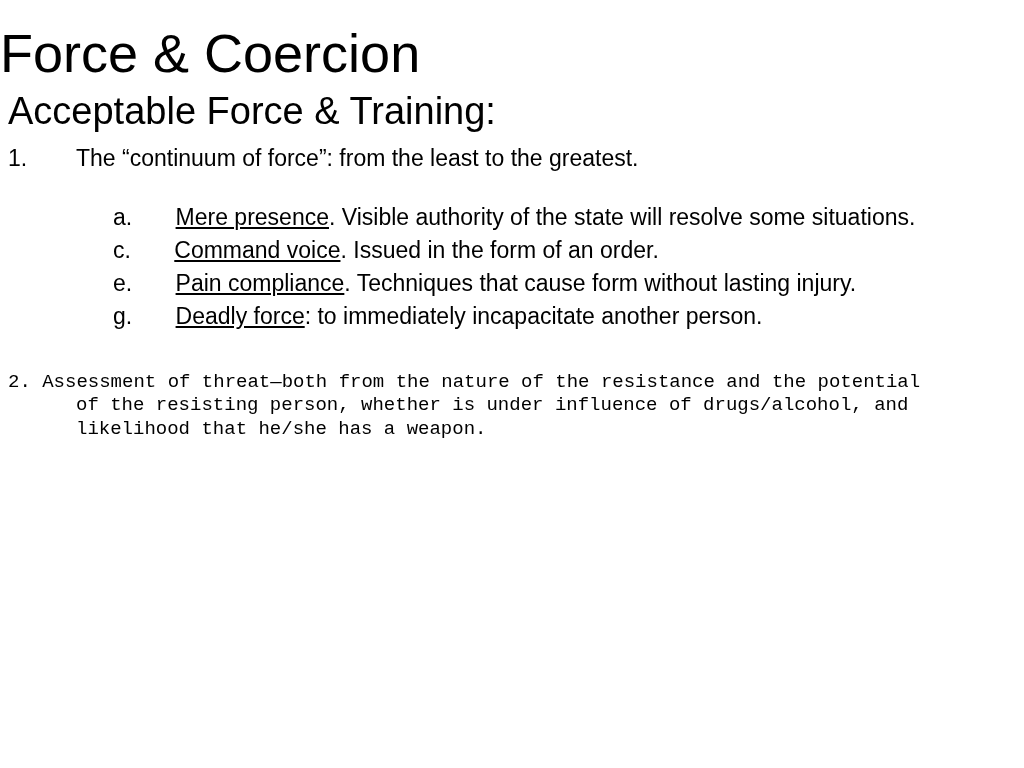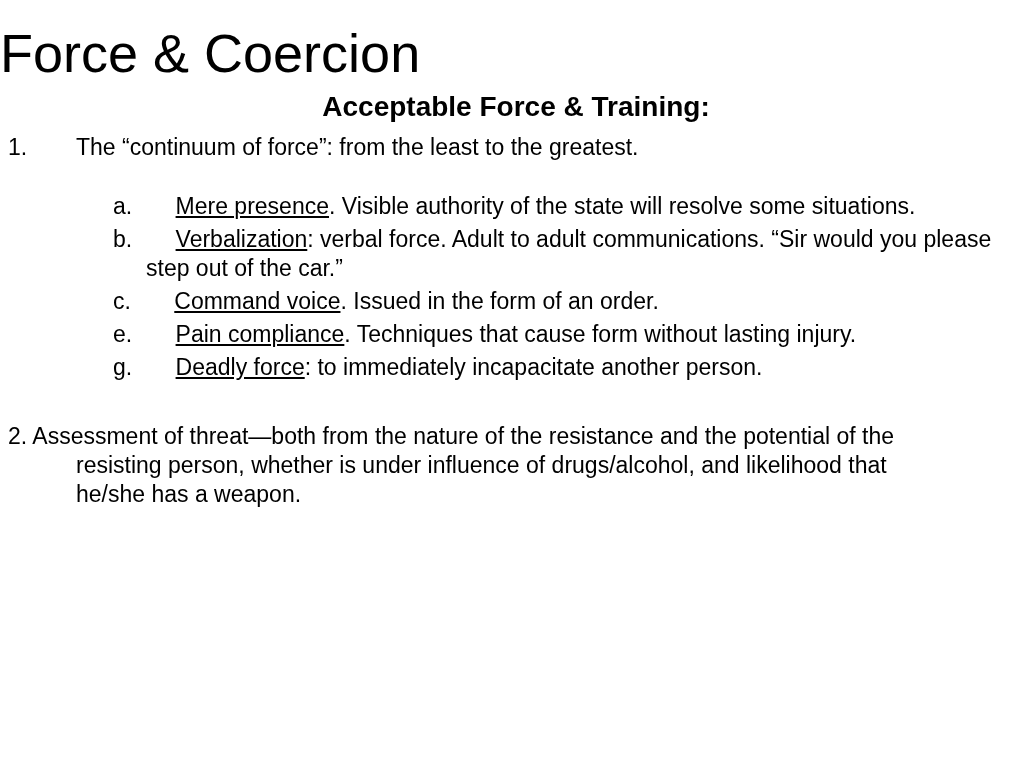--- a/index.html
+++ b/index.html
@@ -23,25 +23,24 @@
   }
   .slide-title {
     text-align: left;
     font-size: 54px;
     font-weight: normal;
     line-height: 1.0;
     margin: 26px 0 0 0;
     letter-spacing: 0px;
   }
   .subtitle {
-    font-size: 28px;
-    font-weight: bold;
+    font-size: 38px;
+    font-weight: normal;
     line-height: 1.05;
     margin: 12px 0 0 8px;
-    text-align: center;
   }
   .point {
     font-size: 23px;
     line-height: 1.25;
     margin: 12px 0 0 0;
     padding-left: 76px;
     position: relative;
   }
   .point .num {
     position: absolute;
@@ -57,26 +56,27 @@
     margin: 0 0 4px 0;
     padding-left: 146px;
     text-indent: -33px;
     padding-right: 14px;
   }
   .sub-item .lbl {
     text-decoration: underline;
     margin-left: 37px;
   }
   .para {
-    font-size: 23px;
+    font-size: 19px;
     line-height: 1.26;
     margin-top: 40px;
     padding-left: 76px;
     text-indent: -68px;
     padding-right: 70px;
+    font-family: Liberation Mono, monospace;
   }
 </style>
 </head>
 <body>
 
 <div class="slide">
 
   <h1 class="slide-title">Force &amp; Coercion</h1>
 
   <div class="subtitle">Acceptable Force &amp; Training:</div>
@@ -86,24 +86,20 @@
     <span>The “continuum of force”: from the least to the greatest.</span>
   </div>
 
   <div class="sub-list">
 
     <div class="sub-item">
       <span>a.</span>
       <span class="lbl">Mere presence</span><span>. Visible authority of the state will resolve some situations.</span>
     </div>
 
-    <div class="sub-item">
-      <span>b.</span>
-      <span class="lbl">Verbalization</span><span>: verbal force. Adult to adult communications. “Sir would you please step out of the car.”</span>
-    </div>
 
     <div class="sub-item">
       <span>c.</span>
       <span class="lbl">Command voice</span><span>. Issued in the form of an order.</span>
     </div>
 
 
     <div class="sub-item">
       <span>e.</span>
       <span class="lbl">Pain compliance</span><span>. Techniques that cause form without lasting injury.</span>

